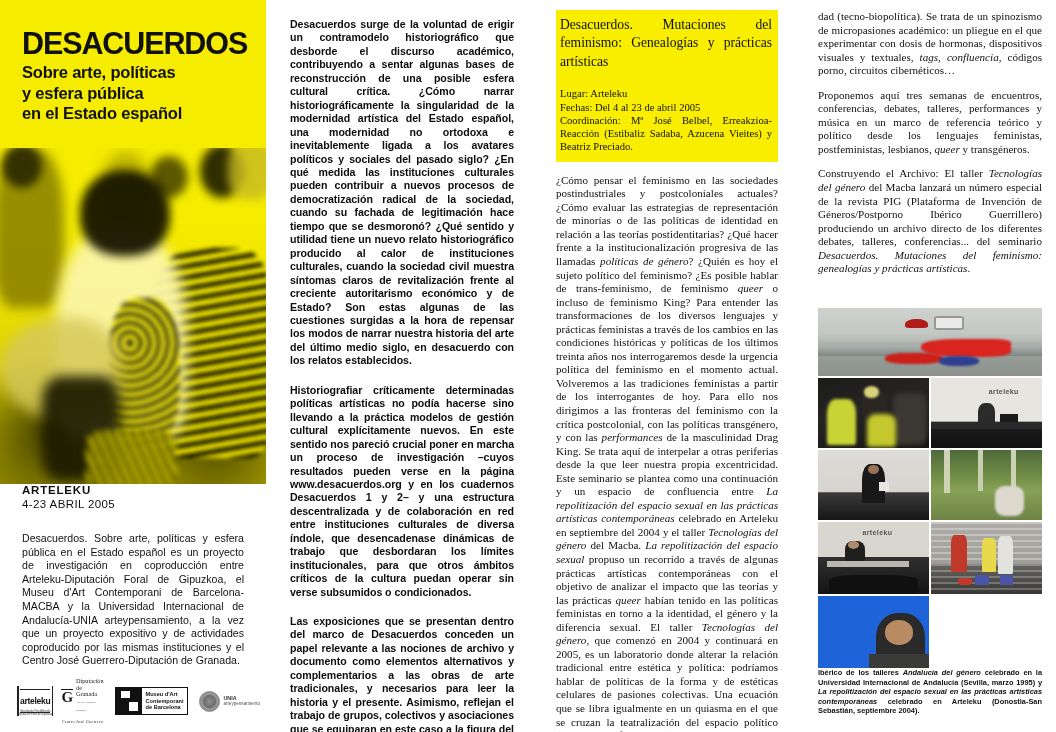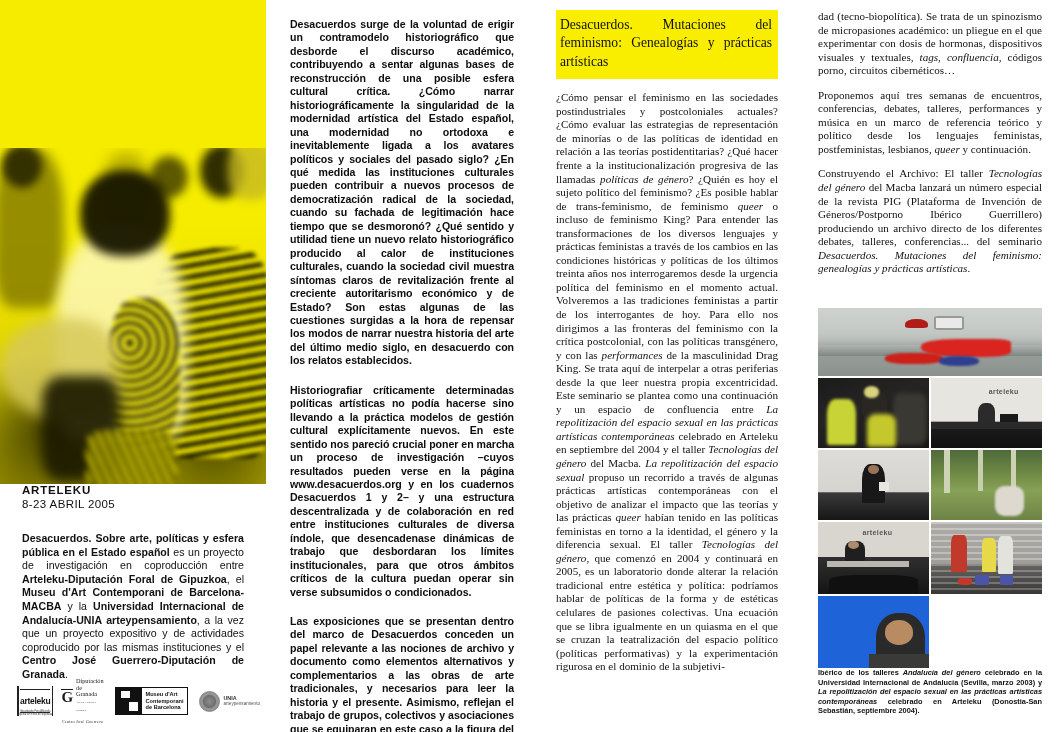--- a/index.html
+++ b/index.html
@@ -61,21 +61,21 @@
       repeating-linear-gradient(65deg,#201e00 0px,#201e00 4px,#f0e500 4px,#f0e500 9px);
       opacity:.9;border-radius:22%;filter:blur(3px);}
 
   .arteleku-block{position:absolute;left:22px;top:484px;width:222px;}
   .arteleku-name{font-size:11.5px;font-weight:bold;letter-spacing:.8px;color:#111;}
   .arteleku-dates{font-size:11.5px;color:#111;margin-top:2px;letter-spacing:.4px;}
   .arteleku-body{
     margin-top:22px;font-size:10.6px;line-height:13.6px;color:#111;
     text-align:justify;
   }
-  .arteleku-body b{font-weight:bold;}
+  .arteleku-body b{font-weight:normal;}
 
   
   .logos{position:absolute;left:20px;top:684px;width:240px;height:34px;
          display:flex;align-items:center;gap:11px;}
   .logo{filter:grayscale(1);}
   .logo-arteleku{position:relative;width:50px;height:22px;
      border-top:1.6px solid #222;border-bottom:1.6px solid #222;
      display:flex;align-items:center;justify-content:center;}
   .logo-arteleku .lt{font-size:8.5px;font-weight:bold;letter-spacing:-.3px;color:#111;}
   .logo-arteleku .tickl,.logo-arteleku .tickr{position:absolute;top:-4px;width:1.6px;height:30px;background:#222;}
@@ -194,20 +194,24 @@
   .p8 .body{position:absolute;left:46%;top:80%;width:54%;height:20%;background:#3a3a38;}
 </style>
 </head>
 <body>
 
 <div class="page">
 
   <div class="col1">
 
     <div class="yellowpanel">
+      <div class="poster-title">
+        <span class="main">DESACUERDOS</span>
+        <span class="sub" id="subtitle-slot"><span>Sobre arte, políticas</span><br><span>y esfera pública</span><br><span>en el Estado español</span></span>
+      </div>
 
       <div class="crowd">
         <div class="bg"></div>
         <div class="blob b-left-person"></div>
         <div class="blob b-left-head"></div>
         <div class="blob b-mid-person"></div>
         <div class="blob b-back-head"></div>
         <div class="blob b-right-head"></div>
         <div class="blob b-hand"></div>
         <div class="blob b-stripe"></div>
@@ -215,21 +219,21 @@
         <div class="blob b-head-main"></div>
         <div class="blob b-lei"></div>
         <div class="blob b-arm"></div>
         <div class="blob b-shorts"></div>
         <div class="blob b-skirt"></div>
       </div>
     </div>
 
     <div class="arteleku-block">
       <div class="arteleku-name">ARTELEKU</div>
-      <div class="arteleku-dates">8-23 ABRIL 2005</div>
+      <div class="arteleku-dates">4-23 ABRIL 2005</div>
       <div class="arteleku-body">
         <b>Desacuerdos. Sobre arte, políticas y esfera pública en el Estado español</b><span> es un proyecto de investigación en coproducción entre </span><b>Arteleku-Diputación Foral de Gipuzkoa</b><span>, el </span><b>Museu d'Art Contemporani de Barcelona-MACBA</b><span> y la </span><b>Universidad Internacional de Andalucía-UNIA arteypensamiento</b><span>, a la vez que un proyecto expositivo y de actividades coproducido por las mismas instituciones y el </span><b>Centro José Guerrero-Diputación de Granada</b><span>.</span>
       </div>
     </div>
 
     <div class="logos">
       <div class="logo logo-arteleku">
         <span class="tickl"></span>
         <span class="tickr"></span>
         <span class="lt">arteleku</span>
@@ -266,27 +270,32 @@
 
   <div class="col2">
     <p>Desacuerdos surge de la voluntad de erigir un contramodelo historiográfico que desborde el discurso académico, contribuyendo a sentar algunas bases de reconstrucción de una posible esfera cultural crítica. ¿Cómo narrar historiográficamente la singularidad de la modernidad artística del Estado español, una modernidad no ortodoxa e inevitablemente ligada a los avatares políticos y sociales del pasado siglo? ¿En qué medida las instituciones culturales pueden contribuir a nuevos procesos de democratización radical de la sociedad, cuando su fachada de legitimación hace tiempo que se desmoronó? ¿Qué sentido y utilidad tiene un nuevo relato historiográfico producido al calor de instituciones culturales, cuando la sociedad civil muestra síntomas claros de revitalización frente al creciente autoritarismo económico y de Estado? Son estas algunas de las cuestiones surgidas a la hora de repensar los modos de narrar nuestra historia del arte del último medio siglo, en desacuerdo con los relatos establecidos.</p>
     <p>Historiografiar críticamente determinadas políticas artísticas no podía hacerse sino llevando a la práctica modelos de gestión cultural explícitamente nuevos. En este sentido nos pareció crucial poner en marcha un proceso de investigación –cuyos resultados pueden verse en la página www.desacuerdos.org y en los cuadernos Desacuerdos 1 y 2– y una estructura descentralizada y de colaboración en red entre instituciones culturales de diversa índole, que desencadenase dinámicas de trabajo que desbordaran los límites institucionales, para que otros ámbitos críticos de la cultura puedan operar sin verse subsumidos o condicionados.</p>
     <p>Las exposiciones que se presentan dentro del marco de Desacuerdos conceden un papel relevante a las nociones de archivo y documento como elementos alternativos y complementarios a las obras de arte tradicionales, y necesarios para leer la historia y el presente. Asimismo, reflejan el trabajo de grupos, colectivos y asociaciones que se equiparan en este caso a la figura del autor como individuo único. Un capítulo importante de Desacuerdos está ocupado por los debates públicos, los encuentros y las actividades que contarán con la presencia de los protagonistas, estudiosos, colectivos, grupos, asociaciones, etc. que desarrollan prácticas artísticas y sociales.</p>
   </div>
 
   <div class="col3">
     <div class="yellowbox">
       <div class="ttl">Desacuerdos. Mutaciones del feminismo: Genealogías y prácticas artísticas</div>
+      <div class="meta">
+        <span>Lugar: Arteleku</span><br>
+        <span>Fechas: Del 4 al 23 de abril 2005</span><br>
+        <span>Coordinación: Mª José Belbel, Erreakzioa-Reacción (Estibaliz Sadaba, Azucena Vieites) y Beatriz Preciado.</span>
+      </div>
     </div>
     <p class="serif-p"><span>¿Cómo pensar el feminismo en las sociedades postindustriales y postcoloniales actuales? ¿Cómo evaluar las estrategias de representación de minorías o de las políticas de identidad en relación a las teorías postidentitarias? ¿Qué hacer frente a la institucionalización progresiva de las llamadas </span><i>políticas de género</i><span>? ¿Quién es hoy el sujeto político del feminismo? ¿Es posible hablar de trans-feminismo, de feminismo </span><i>queer</i><span> o incluso de feminismo King? Para entender las transformaciones de los diversos lenguajes y prácticas feministas a través de los cambios en las condiciones históricas y políticas de los últimos treinta años nos interrogaremos desde la urgencia política del feminismo en el momento actual. Volveremos a las tradiciones feministas a partir de los interrogantes de hoy. Para ello nos dirigimos a las fronteras del feminismo con la crítica postcolonial, con las políticas transgénero, y con las </span><i>performances</i><span> de la masculinidad Drag King. Se trata aquí de interpelar a otras periferias desde la que leer nuestra propia excentricidad. Este seminario se plantea como una continuación y un espacio de confluencia entre </span><i>La repolitización del espacio sexual en las prácticas artísticas contemporáneas</i><span> celebrado en Arteleku en septiembre del 2004 y el taller </span><i>Tecnologías del género</i><span> del Macba. </span><i>La repolitización del espacio sexual</i><span> propuso un recorrido a través de algunas prácticas artísticas contemporáneas con el objetivo de analizar el impacto que las teorías y las prácticas </span><i>queer</i><span> habían tenido en las políticas feministas en torno a la identidad, el género y la diferencia sexual. El taller </span><i>Tecnologías del género</i><span>, que comenzó en 2004 y continuará en 2005, es un laboratorio donde alterar la relación tradicional entre estética y política: podríamos hablar de políticas de la forma y de estéticas celulares de pasiones colectivas. Una ecuación que se libra igualmente en un quiasma en el que se cruzan la teatralización del espacio político (políticas performativas) y la experimentación rigurosa en el dominio de la subjetivi-</span></p>
   </div>
 
   <div class="col4">
     <p class="serif-p"><span>dad (tecno-biopolítica). Se trata de un spinozismo de micropasiones académico: un pliegue en el que experimentar con dosis de hormonas, dispositivos visuales y textuales, </span><i>tags</i><span>, </span><i>confluencia</i><span>, códigos porno, circuitos cibernéticos…</span></p>
-    <p class="serif-p"><span>Proponemos aquí tres semanas de encuentros, conferencias, debates, talleres, performances y música en un marco de referencia teórico y político desde los lenguajes feministas, postfeministas, lesbianos, </span><i>queer</i><span> y continuación.</span></p>
+    <p class="serif-p"><span>Proponemos aquí tres semanas de encuentros, conferencias, debates, talleres, performances y música en un marco de referencia teórico y político desde los lenguajes feministas, postfeministas, lesbianos, </span><i>queer</i><span> y transgéneros.</span></p>
     <p class="serif-p"><span>Construyendo el Archivo: El taller </span><i>Tecnologías del género</i><span> del Macba lanzará un número especial de la revista PIG (Plataforma de Invención de Géneros/Postporno Ibérico Guerrillero) produciendo un archivo directo de los diferentes debates, talleres, conferencias... del seminario </span><i>Desacuerdos. Mutaciones del feminismo: genealogías y prácticas artísticas</i><span>.</span></p>
   </div>
 
   <div class="photogrid">
     <div class="ph p1 span2">
       <span class="beam"></span>
       <span class="obj-cap"></span>
       <span class="obj-radio"></span>
       <span class="obj-red"></span>
       <span class="obj-red2"></span>
@@ -334,15 +343,15 @@
       <span class="bu1"></span>
       <span class="bu2"></span>
     </div>
     <div class="ph p8">
       <span class="face"></span>
       <span class="skin"></span>
       <span class="body"></span>
     </div>
   </div>
 
-  <div class="caption"><span>Ibérico de los talleres </span><i>Andalucía del género</i><span> celebrado en la Universidad Internacional de Andalucía (Sevilla, marzo 2003) y </span><i>La repolitización del espacio sexual en las prácticas artísticas contemporáneas</i><span> celebrado en Arteleku (Donostia-San Sebastián, septiembre 2004).</span></div>
+  <div class="caption"><span>Ibérico de los talleres </span><i>Andalucía del género</i><span> celebrado en la Universidad Internacional de Andalucía (Sevilla, marzo 1995) y </span><i>La repolitización del espacio sexual en las prácticas artísticas contemporáneas</i><span> celebrado en Arteleku (Donostia-San Sebastián, septiembre 2004).</span></div>
 
 </div>
 
 </body></html>

